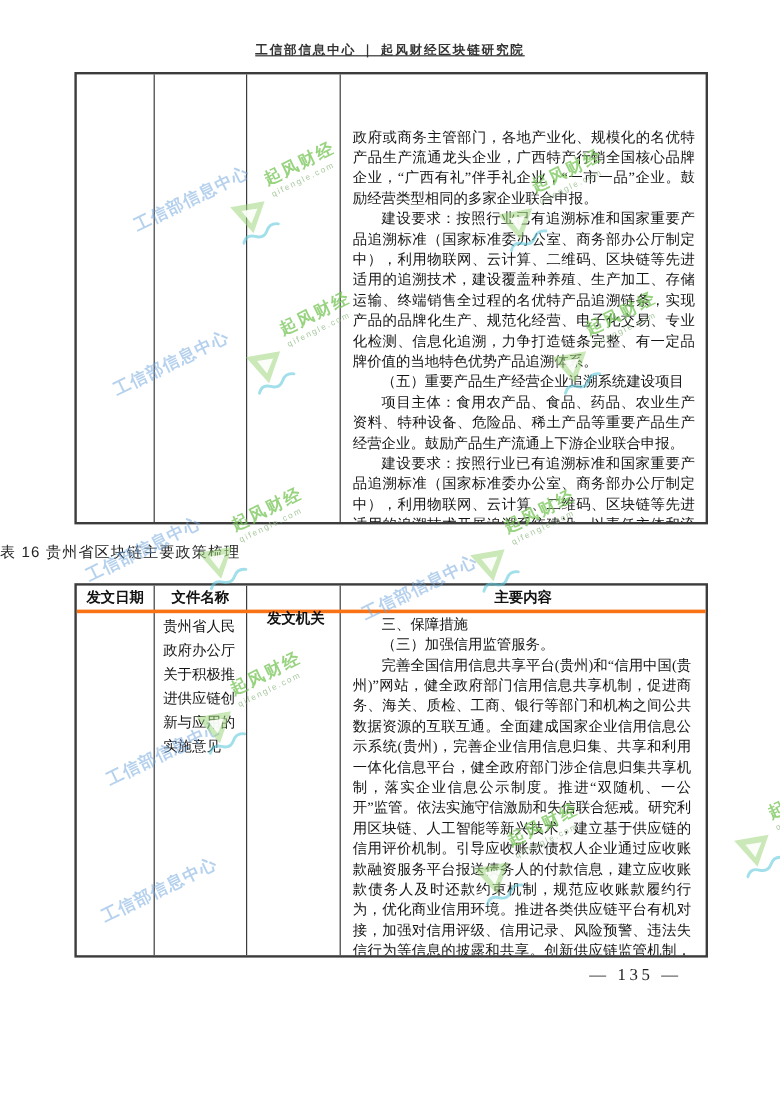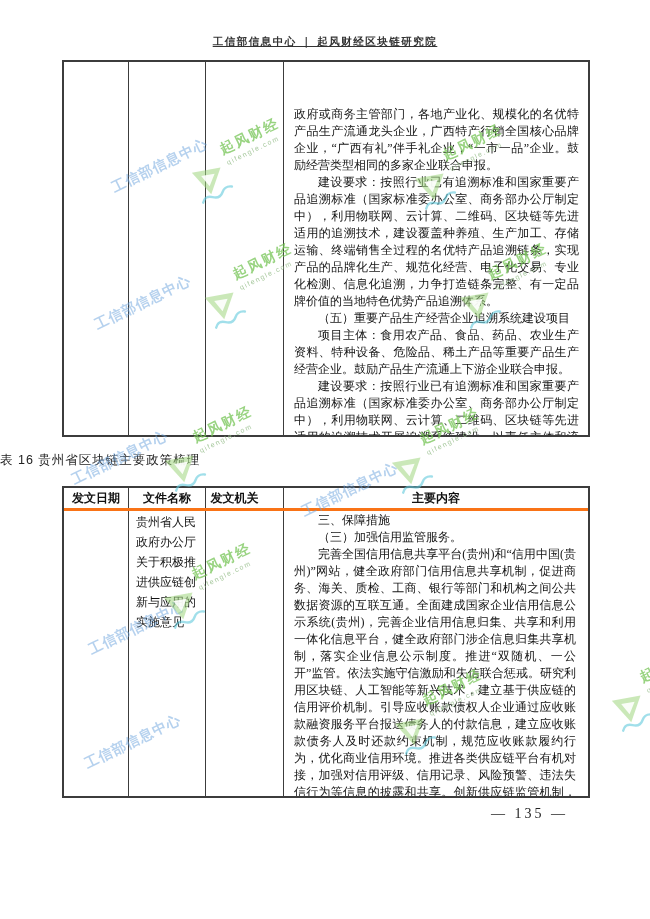--- a/index.html
+++ b/index.html
@@ -21,21 +21,21 @@
   .vline{position:absolute;top:0;bottom:0;width:1px;background:#3c3c3c;}
   .v1{left:64px;} .v2{left:141px;} .v3{left:219px;}
   .t1-content{position:absolute;left:220px;top:0;right:0;bottom:0;
         padding:4px 9px 0 10px;overflow:hidden;}
   .para{margin:0;text-indent:2em;text-align:justify;font-size:12px;line-height:17px;
         word-break:break-all;color:#141414;}
   .t1-content .para:first-child{text-indent:0;margin-top:40px;}
   .t2-header{position:absolute;left:0;right:0;top:0;height:20px;border-bottom:3px solid #f97316;}
   .hcell{position:absolute;top:0;height:20px;line-height:20px;text-align:center;
         font-weight:bold;font-size:12px;color:#111;}
-  .hc1{left:0;width:64px;} .hc2{left:65px;width:76px;} .hc3{left:132px;width:77px;} .hc4{left:220px;right:0;}
+  .hc1{left:0;width:64px;} .hc2{left:65px;width:76px;} .hc3{left:144px;width:77px;margin-top:17px;} .hc4{left:220px;right:0;}
   .cell{position:absolute;font-size:12px;line-height:20px;word-break:break-all;color:#141414;}
   .cell-date{left:0;top:21px;width:64px;box-sizing:border-box;padding:3px 3px 0 5px;}
   .cell-name{left:65px;top:21px;width:76px;box-sizing:border-box;padding:3px 5px 0 7px;}
   .cell-agency{left:142px;top:21px;width:77px;box-sizing:border-box;padding:3px 5px 0 7px;}
   .cell-content{left:220px;top:21px;right:0;bottom:0;padding:3px 12px 0 10px;overflow:hidden;}
   
   .wm-layer{position:absolute;inset:0;z-index:3;pointer-events:none;}
   .wm{position:absolute;transform:translate(-50%,-50%) rotate(-26deg);white-space:nowrap;}
   .wm-blue{font-family:"Liberation Sans","DejaVu Sans",sans-serif;font-weight:bold;
         font-size:14px;letter-spacing:1px;}

